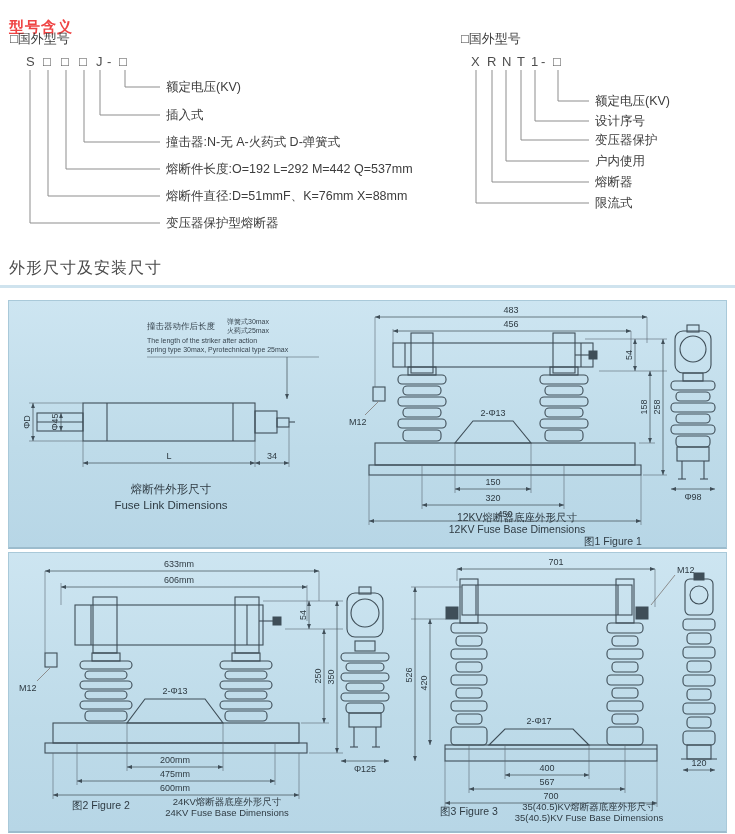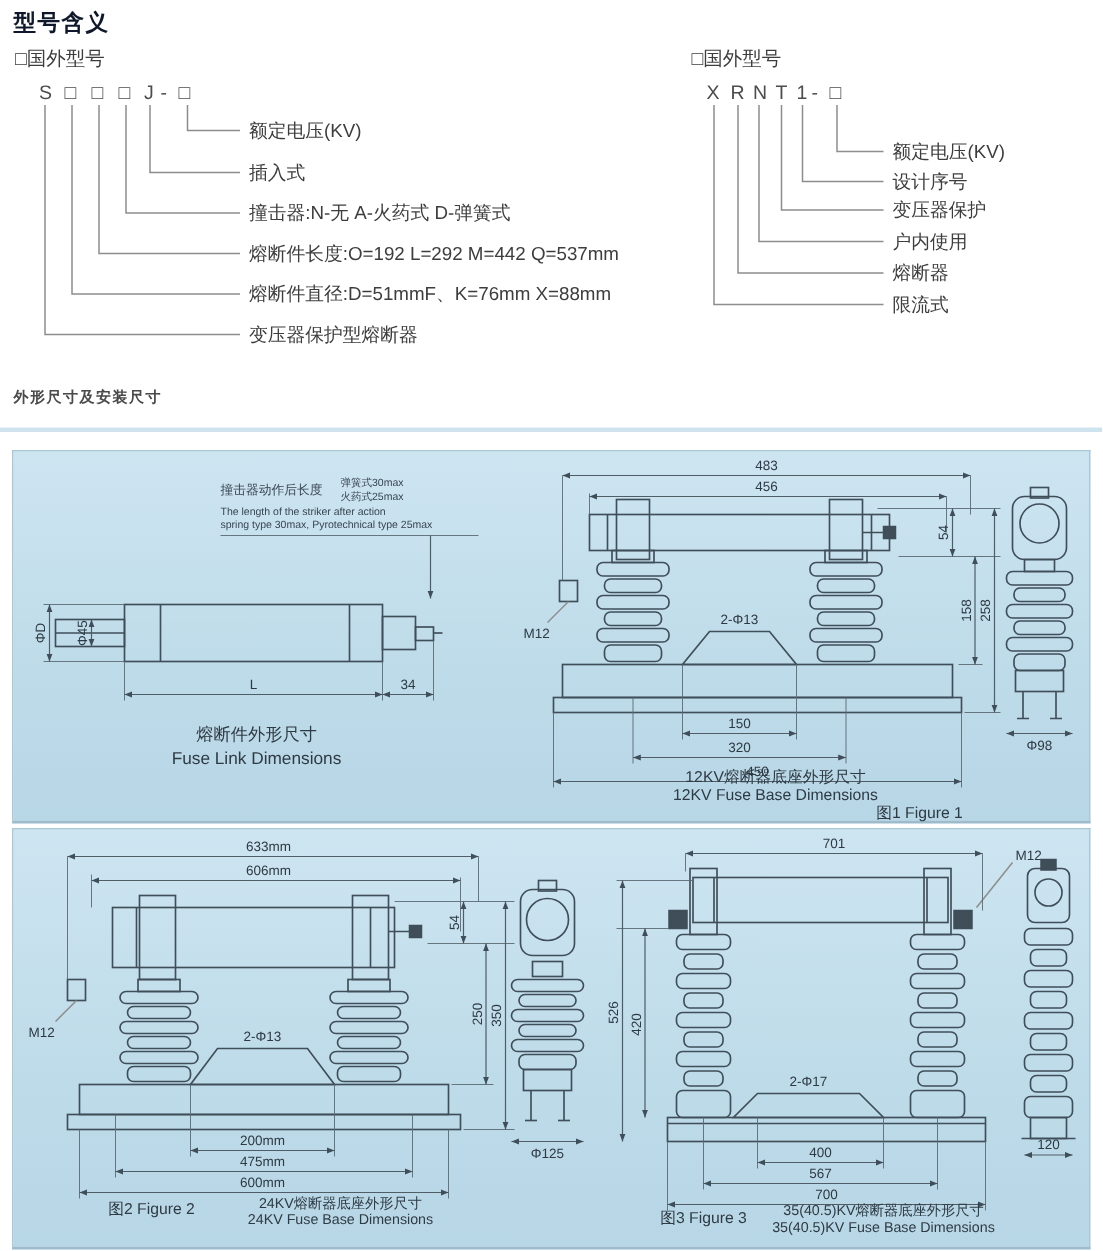--- a/index.html
+++ b/index.html
@@ -1,19 +1,19 @@
 <!DOCTYPE html>
 <html><head>
 <meta charset="utf-8">
 <style>
   html,body{margin:0;padding:0;background:#ffffff;}
   #page{position:relative;width:735px;height:834px;background:#ffffff;overflow:hidden;
         font-family:"Liberation Sans","DejaVu Sans",sans-serif;color:#3a3a3a;}
-  .h1{position:absolute;left:9px;top:6px;font-size:15px;font-weight:bold;color:#0f172a;letter-spacing:1px;}
-  .h2{position:absolute;left:9px;top:258px;font-size:10px;font-weight:bold;color:#4a4a4a;letter-spacing:1px;}
+  .h1{position:absolute;left:9px;top:18px;font-size:15px;font-weight:bold;color:#ef4444;letter-spacing:1px;}
+  .h2{position:absolute;left:9px;top:258px;font-size:16px;font-weight:normal;color:#4a4a4a;letter-spacing:1px;}
   .h2line{position:absolute;left:0;top:285px;width:735px;height:3px;background:#cfe3ee;}
   .panel{position:absolute;left:8px;width:719px;background:linear-gradient(180deg,#cde5f1 0%,#bedbe9 60%,#b7d6e6 100%);
          border:1px solid #a9c9d9;border-bottom:2px solid #9cbccd;box-sizing:border-box;}
   #panel1{top:300px;height:249px;}
   #panel2{top:552px;height:281px;}
   svg{position:absolute;overflow:visible;}
   svg text{font-family:"Liberation Sans","DejaVu Sans",sans-serif;}
   .ink{stroke:#3f4e58;fill:none;stroke-width:1.1;}
   .inkfill{stroke:#3f4e58;fill:#3f4e58;}
   .dim{stroke:#4e5d66;fill:none;stroke-width:0.8;}

